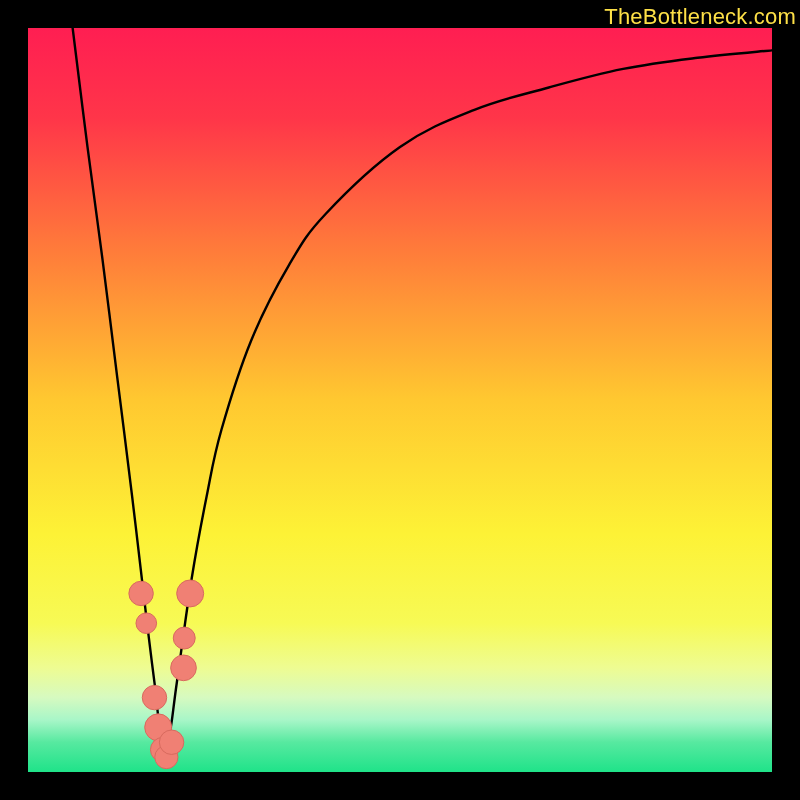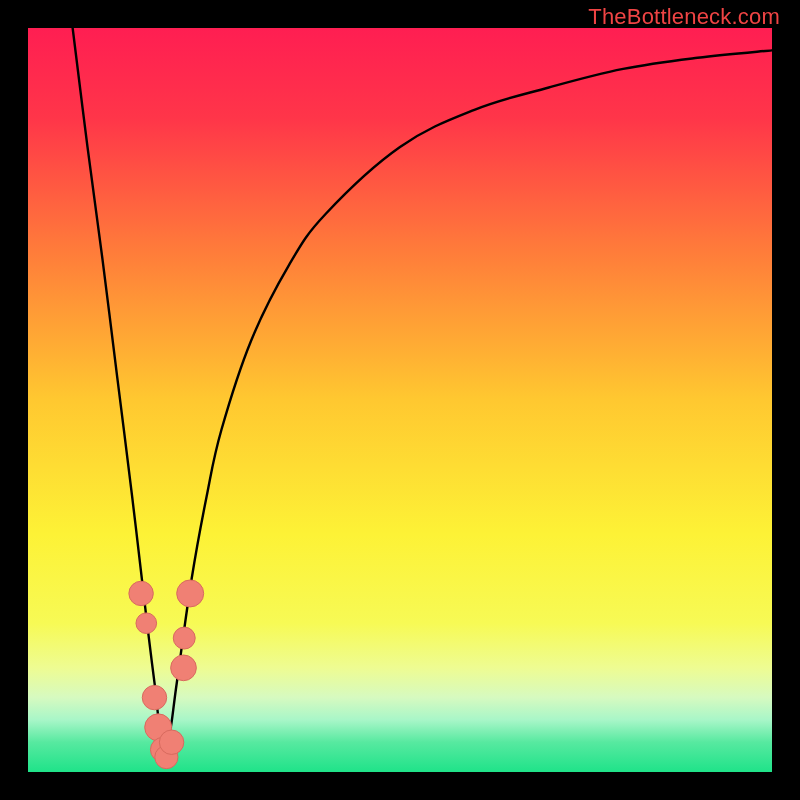--- a/index.html
+++ b/index.html
@@ -27,22 +27,22 @@
     height: 744px;
     overflow: hidden;
   }
   .gradient-bg {
     position: absolute;
     inset: 0;
   }
   .watermark {
     position: absolute;
     top: 4px;
-    right: 20px;
-    color: #ef4444;
+    right: 4px;
+    color: #fde047;
     font-size: 22px;
     font-weight: 500;
     letter-spacing: 0.2px;
     user-select: none;
   }
   svg.curve {
     position: absolute;
     inset: 0;
     width: 100%;
     height: 100%;

